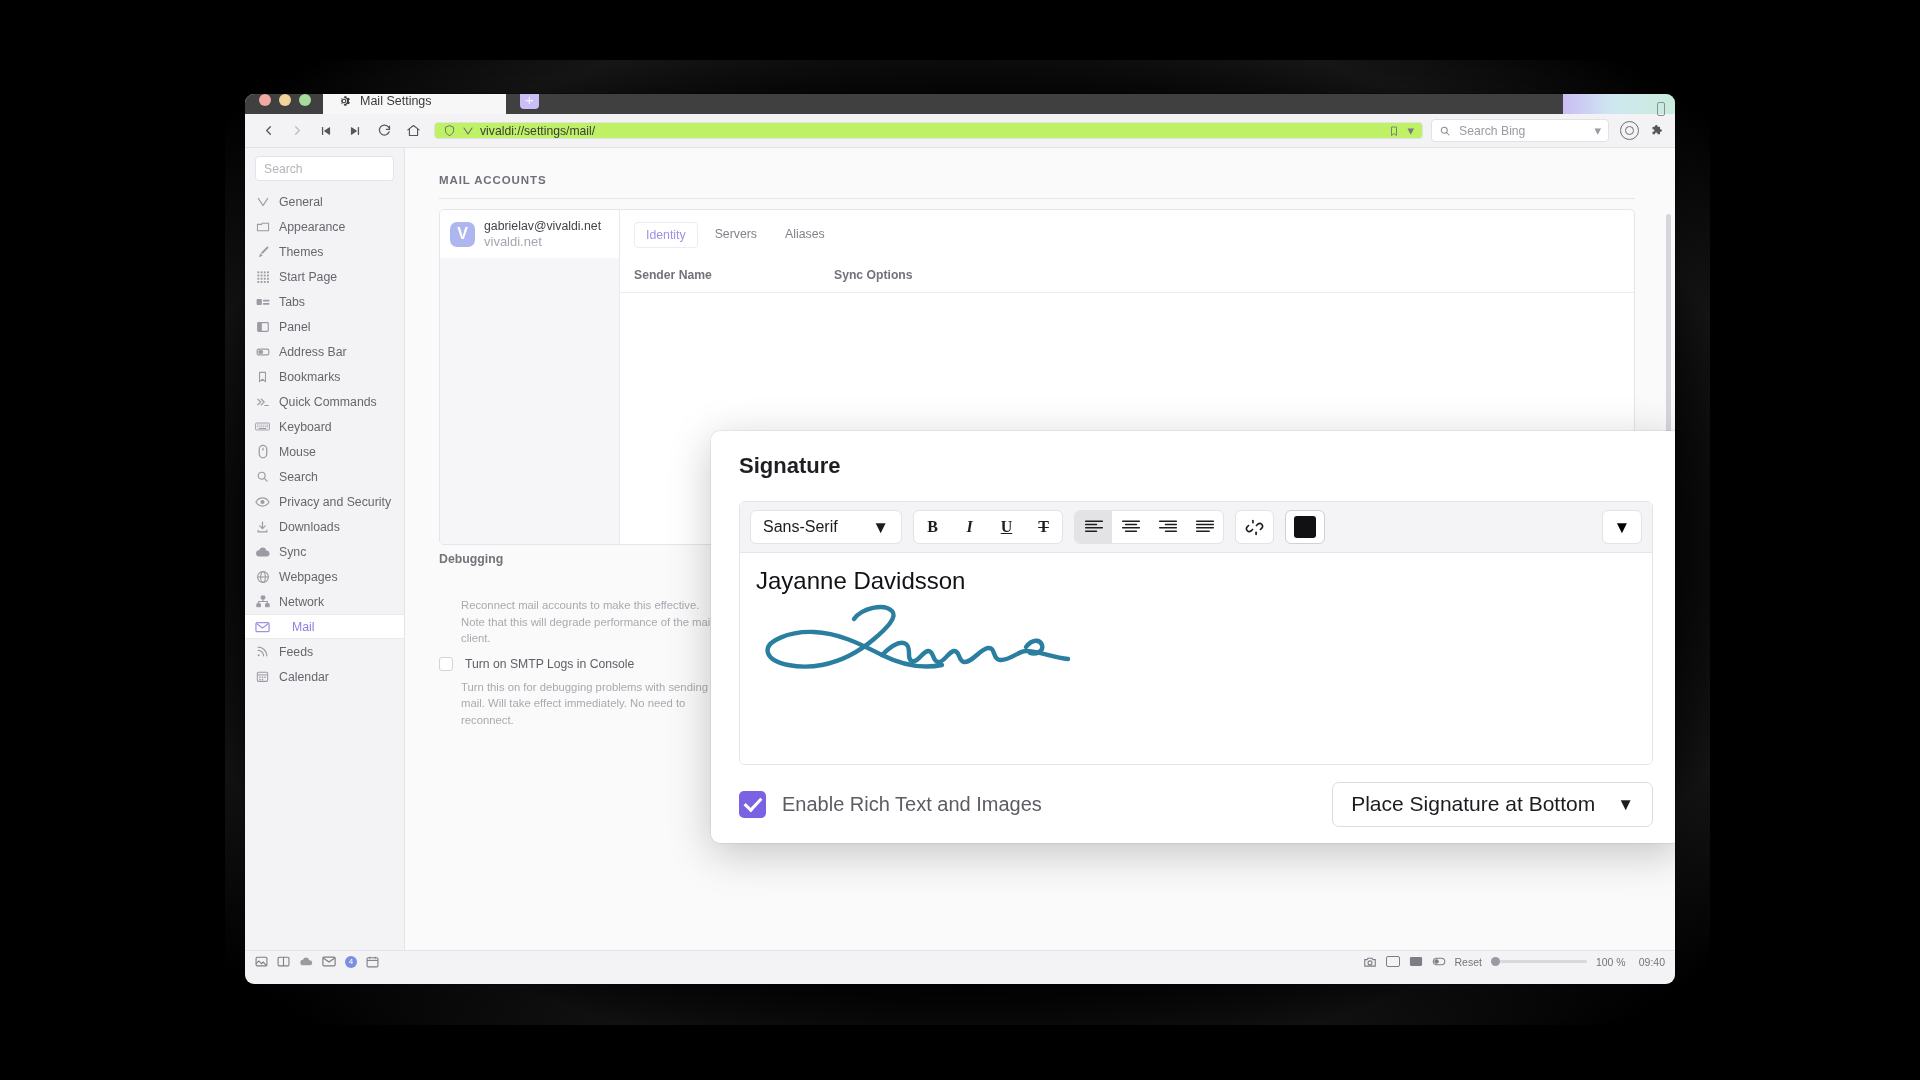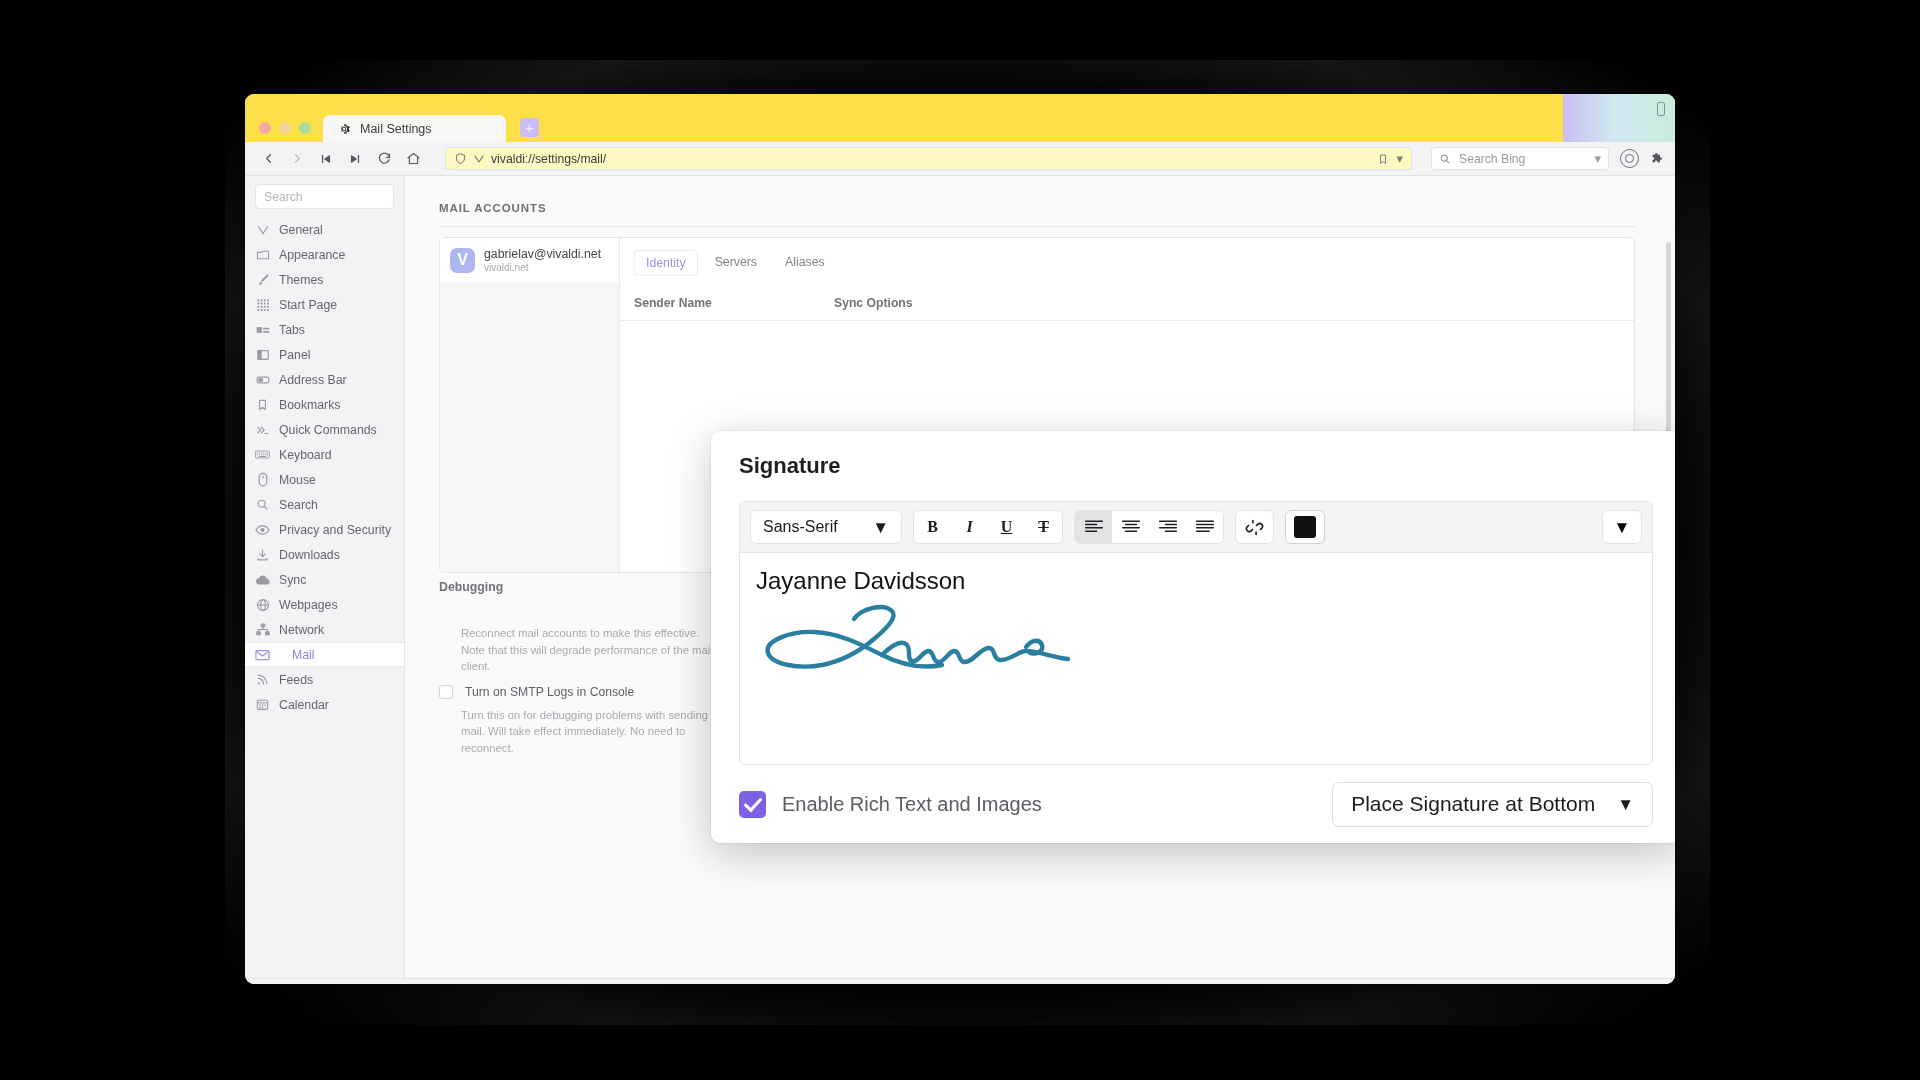--- a/index.html
+++ b/index.html
@@ -27,22 +27,22 @@
     width: 1485px; height: 965px;
     border-radius: 26px;
     background:
       radial-gradient(ellipse at center, rgba(0,0,0,0) 62%, rgba(255,255,255,.09) 78%, rgba(0,0,0,0) 95%);
     pointer-events: none;
   }
 
   
   #tabbar {
     position: relative;
-    height: 48px;
-    background: #fde047;
+    height: 20px;
+    background: #404040;
     display: flex; align-items: flex-end;
   }
   .traffic { display: flex; align-items: center; gap: 8px; padding: 0 12px 8px 14px; }
   .tl { width: 12px; height: 12px; border-radius: 50%; }
   .tl.r { background: #f2a9a2; }
   .tl.y { background: #f2d39a; }
   .tl.g { background: #a6dd9c; }
 
   .tab {
     height: 27px; min-width: 183px;
@@ -76,22 +76,22 @@
     padding: 0 10px;
     border-bottom: 1px solid #e2e2e6;
   }
   .navbtn {
     width: 26px; height: 26px;
     display: flex; align-items: center; justify-content: center;
     color: #56565c;
   }
   .navbtn.dim { color: #bcbcc2; }
   #urlfield {
-    flex: 1; height: 23px; margin: 0 16px;
-    background: #fef9c3; border: 1px solid #e1e1e6; border-radius: 4px;
+    flex: 1; height: 17px; margin: 0 5px;
+    background: #bef264; border: 1px solid #e1e1e6; border-radius: 4px;
     display: flex; align-items: center; gap: 6px; padding: 0 8px;
     font-size: 12.2px; color: #3c3c41;
   }
   #urlright { margin-left: auto; display: flex; align-items: center; gap: 7px; color: #7a7a82; }
   #searchfield {
     width: 178px; height: 23px;
     background: #fff; border: 1px solid #e1e1e6; border-radius: 4px;
     display: flex; align-items: center; gap: 8px; padding: 0 7px;
     font-size: 12.2px; color: #9a9aa2;
   }
@@ -158,21 +158,21 @@
     display: flex; align-items: center; gap: 9px;
     padding: 9px 10px; background: #fff;
   }
   #acct-avatar {
     width: 25px; height: 25px; border-radius: 7px;
     background: #aeb6f0; display: flex; align-items: center; justify-content: center;
     flex-shrink: 0;
   }
   #acct-avatar span { color: #fff; font-size: 16px; font-weight: bold; line-height: 1; }
   .acct-mail { font-size: 12.3px; color: #44444b; line-height: 1.25; }
-  .acct-dom { font-size: 10px; color: #a6a6ae; }
+  .acct-dom { font-size: 13px; color: #a6a6ae; }
 
   #acct-detail { flex: 1; padding: 12px 0 0 0; }
   #tabs-row { display: flex; gap: 6px; padding: 0 14px; }
   .dtab {
     padding: 5px 11px; font-size: 12.3px; color: #82828a; border-radius: 4px;
   }
   .dtab.on { color: #9f90e8; border: 1px solid #eceaf8; background: #fff; }
   #cols-row {
     display: flex; margin-top: 20px; padding: 0 14px 10px 14px;
     border-bottom: 1px solid #ececf0;

